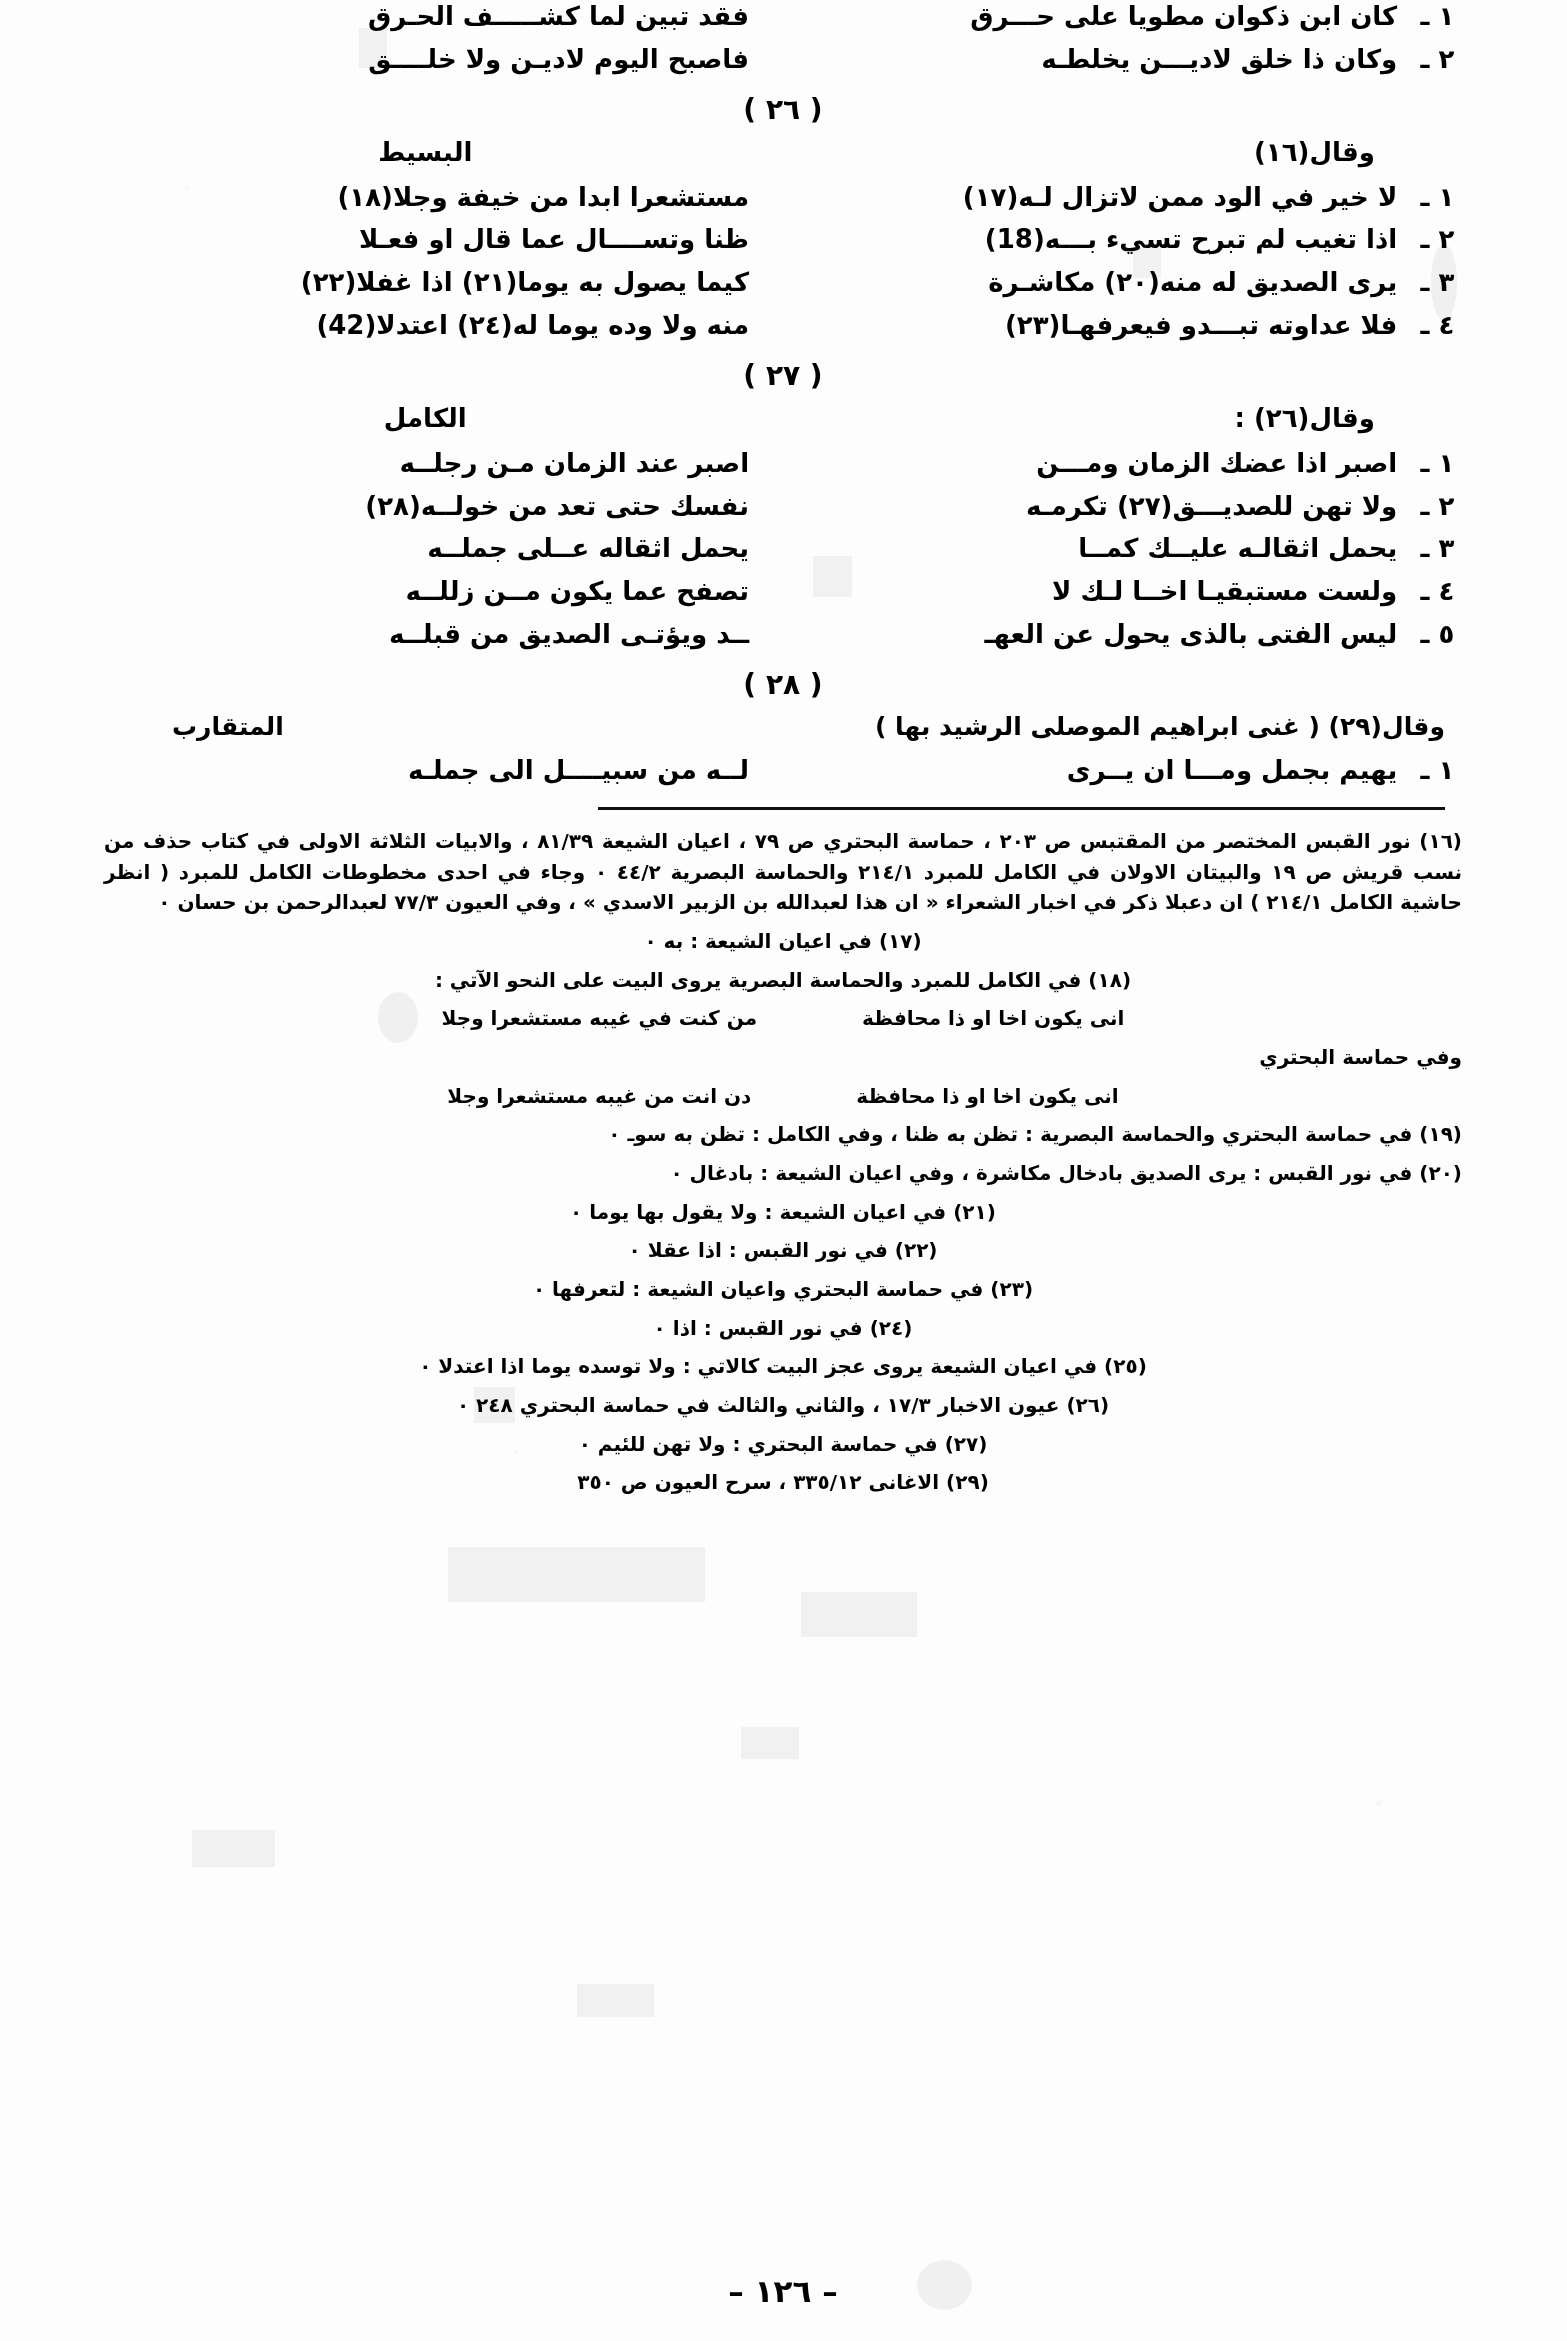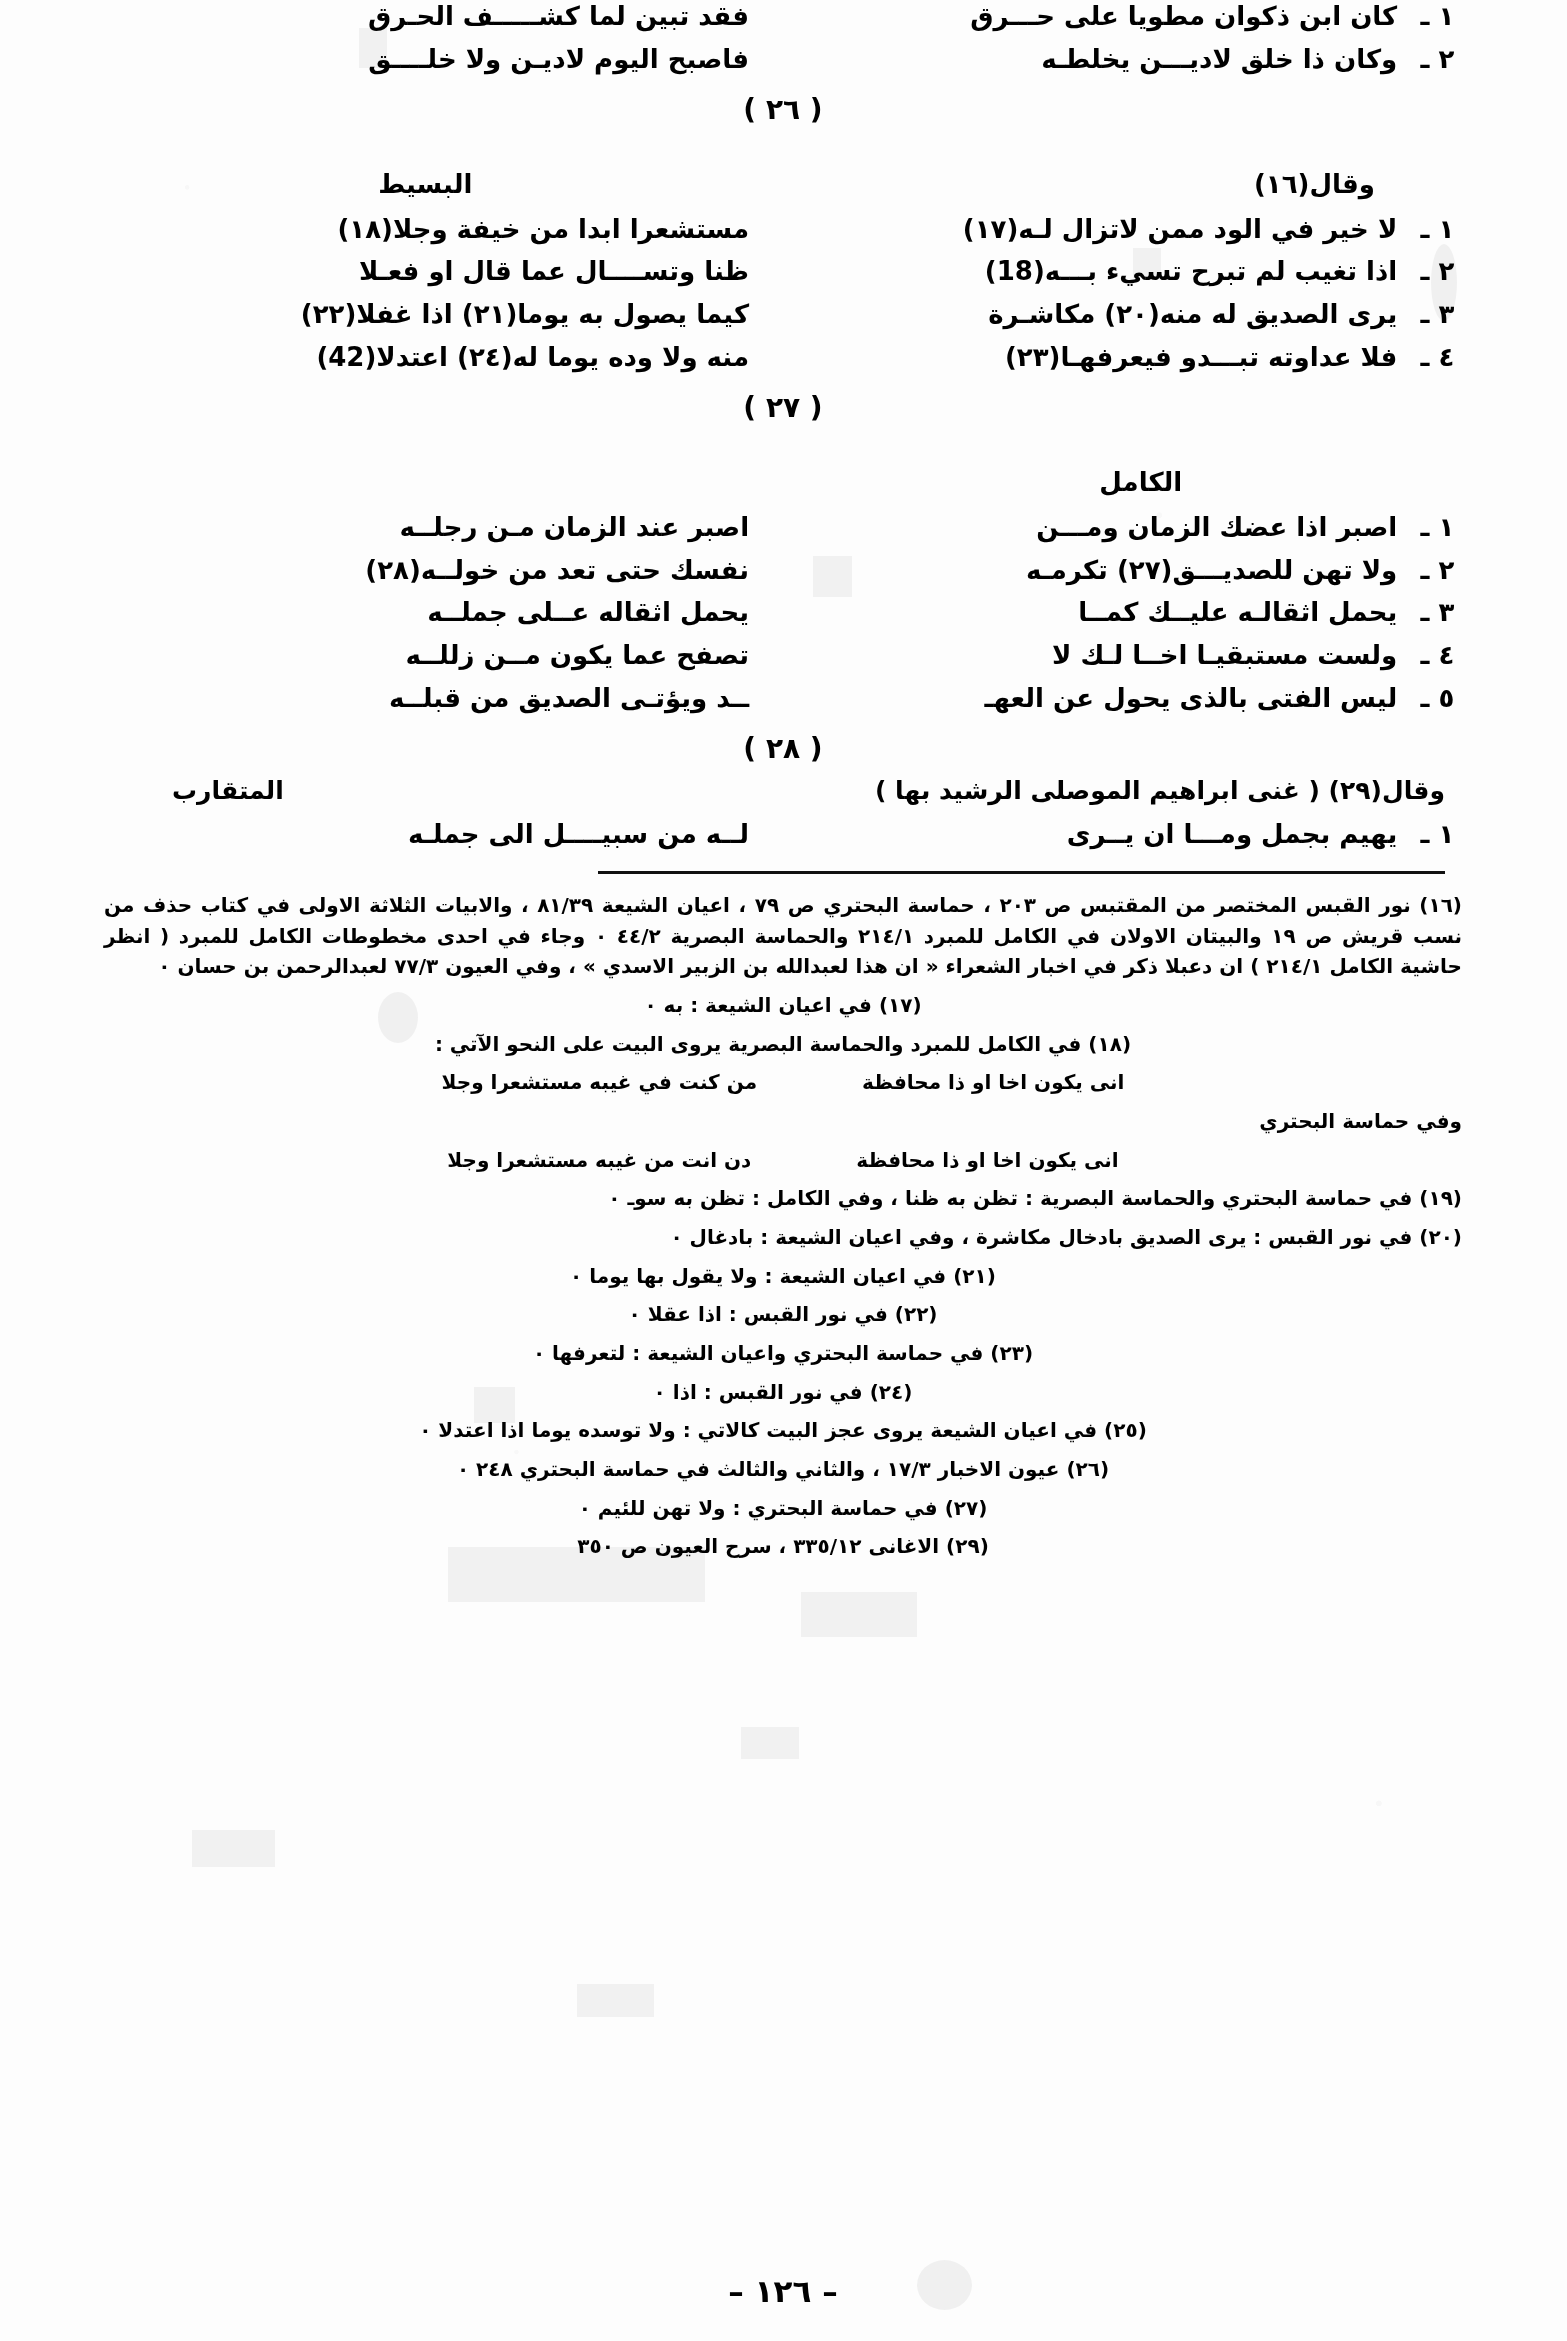--- a/index.html
+++ b/index.html
@@ -88,21 +88,20 @@
     box-sizing: border-box;
     font-weight: bold;
     font-size: 26px;
   }
   .attrib-left {
     flex: 0 0 48%;
     text-align: center;
     box-sizing: border-box;
     font-weight: bold;
     font-size: 26px;
-    margin-top: 32px;
   }
   .attrib-wide {
     width: 100%;
     display: flex;
     justify-content: space-between;
     align-items: baseline;
     font-weight: bold;
     font-size: 25px;
     margin: 0 0 13px 0;
     padding: 0 26px 0 77px;
@@ -234,20 +233,21 @@
           <span class="vnum">٤ ـ</span>
           <span>فلا عداوته تبـــدو فيعرفهـا(٢٣)</span>
         </div>
         <div class="hemistich h-left">منه ولا وده يوما له(٢٤) اعتدلا(42)</div>
       </div>
     </div>
 
     <div>
       <div class="poem-number">( ٢٧ )</div>
       <div class="attrib-row">
+        <div class="attrib-right">وقال(٢٦)  :</div>
         <div class="attrib-left">الكامل</div>
       </div>
 
       <div class="verse-row">
         <div class="hemistich h-right">
           <span class="vnum">١ ـ</span>
           <span>اصبر اذا عضك الزمان ومـــن</span>
         </div>
         <div class="hemistich h-left">اصبر عند الزمان مـن رجلــه</div>
       </div>

